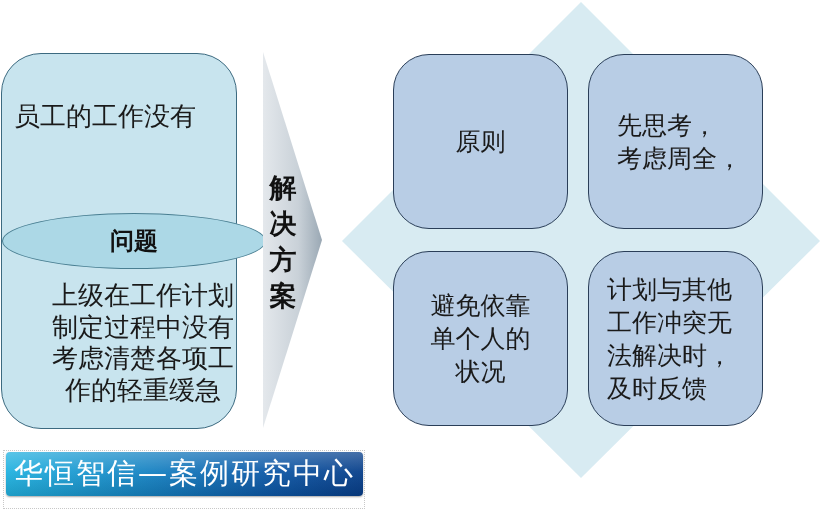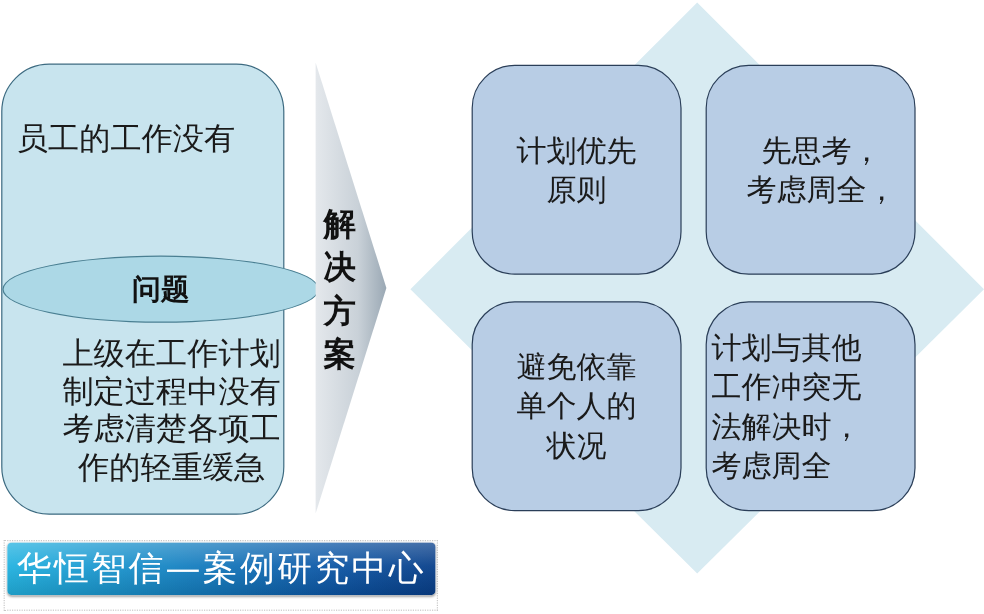--- a/index.html
+++ b/index.html
@@ -29,22 +29,22 @@
 
   
   .quad { width:175px; height:175px; background:#b8cde5; border:1.2px solid #2a3e58;
           border-radius:36px; box-sizing:border-box; display:flex; flex-direction:column;
           justify-content:center; align-items:center; text-align:center; color:#1a1a1a;
           font-size:25px; line-height:33px; }
   .q1 { left:393px; top:54px; }
   .q2 { left:588px; top:54px; }
   .q3 { left:393px; top:251px; }
   .q4 { left:588px; top:251px; }
-  .q2 .line { width:100%; text-align:center; padding-left:18px; box-sizing:border-box; }
-  .q4 { justify-content:center; align-items:flex-start; padding-left:4px; text-align:left; }
+  .q2 .line { width:100%; text-align:left; padding-left:28px; box-sizing:border-box; }
+  .q4 { justify-content:center; align-items:flex-start; padding-left:18px; text-align:left; }
 
   
   .banner-wrap { left:3px; top:450px; width:362px; height:59px; border:1px dotted #c8c8c8; box-sizing:border-box; }
   .banner { left:6px; top:452px; width:357px; height:44px; border-radius:4px;
             background:linear-gradient(180deg, rgba(255,255,255,0.25) 0%, rgba(255,255,255,0.05) 45%, rgba(0,0,0,0.12) 100%),
                        linear-gradient(90deg, #22b2e0 0%, #1682c2 40%, #0d57a6 75%, #083f8a 100%);
             box-shadow: 0 1px 2px rgba(0,0,0,0.35);
             display:flex; align-items:center; justify-content:center; }
   .banner-text { color:#ffffff; font-family:"DejaVu Serif", "Liberation Serif", serif; font-size:29px;
                  letter-spacing:2px; }
@@ -81,35 +81,34 @@
   <polygon points="1,0 60,188 1,376" fill="url(#arrowGrad)"></polygon>
 </svg>
 <div class="abs arrow-text">
   <div>解</div>
   <div>决</div>
   <div>方</div>
   <div>案</div>
 </div>
 
 <div class="abs quad q1">
-  <div>计划优先</div>
   <div>原则</div>
 </div>
 <div class="abs quad q2">
   <div class="line">先思考，</div>
   <div class="line">考虑周全，</div>
 </div>
 <div class="abs quad q3">
   <div>避免依靠</div>
   <div>单个人的</div>
   <div>状况</div>
 </div>
 <div class="abs quad q4">
   <div>计划与其他</div>
   <div>工作冲突无</div>
   <div>法解决时，</div>
-  <div>考虑周全</div>
+  <div>及时反馈</div>
 </div>
 
 <div class="abs banner-wrap"></div>
 <div class="abs banner">
   <span class="banner-text">华恒智信—案例研究中心</span>
 </div>
 
 </body></html>

